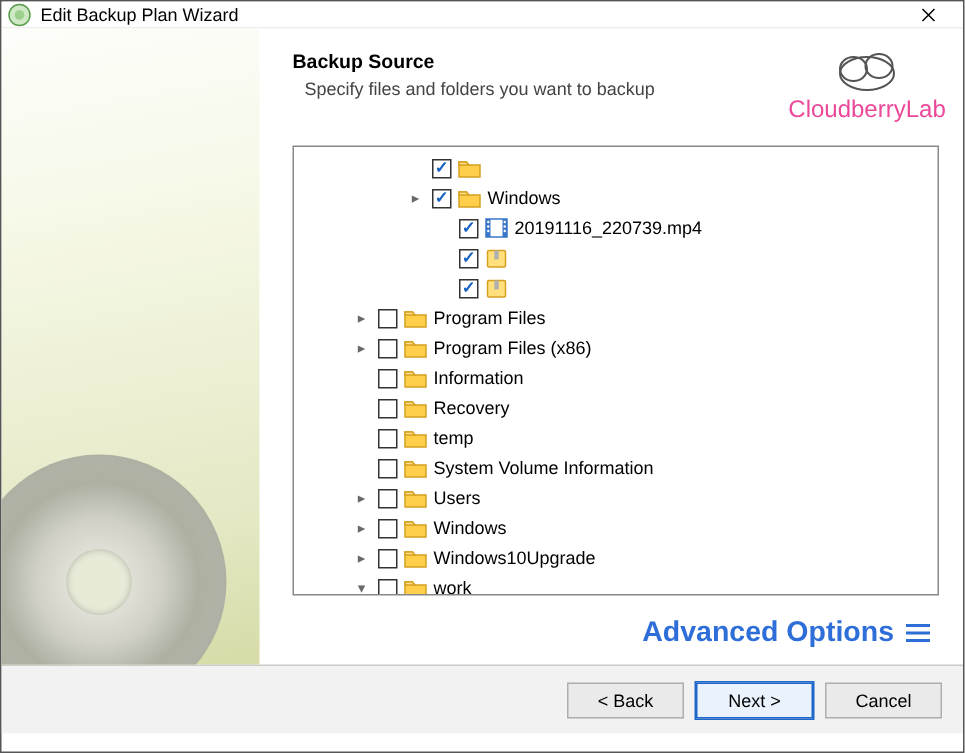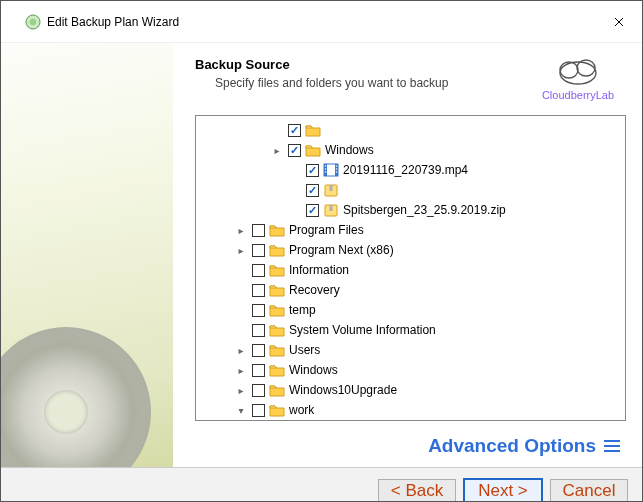--- a/index.html
+++ b/index.html
@@ -1,50 +1,50 @@
 <!DOCTYPE html>
 <html><head>
 <meta charset="utf-8">
 <style>
 *{box-sizing:border-box;margin:0;padding:0;font-family:"Segoe UI",Tahoma,sans-serif;font-size:12px}
 body{background:#fff;width:643px;height:502px;overflow:hidden;border:1px solid #555}
-.titlebar{height:42px;display:flex;align-items:center;padding:0 0 0 24px;background:#fff;border-bottom:1px solid #eee}
+.titlebar{height:18px;display:flex;align-items:center;padding:0 0 0 4px;background:#fff;border-bottom:1px solid #eee}
 .titlebar .app-icon{width:16px;height:16px;margin-right:6px}
 .titlebar .title{flex:1;font-size:12px;color:#000}
 .titlebar .close{width:46px;height:30px;display:flex;align-items:center;justify-content:center;cursor:pointer}
 .body{display:flex;height:calc(502px - 30px - 46px - 2px)}
 .sidebar{width:172px;height:100%;position:relative;background:linear-gradient(170deg,#fdfdfa 0%,#f6f8e7 30%,#edf0d4 55%,#e3e7c2 80%,#d6dba7 100%);overflow:hidden}
 .cd-disc{position:absolute;bottom:-30px;left:-20px;width:170px;height:170px;border-radius:50%;background:radial-gradient(circle,#f0f0e8 0%,#d0d0c6 35%,#aeb0a2 55%,#b9bcae 70%,#c8cabb 100%);box-shadow:inset 0 0 20px rgba(0,0,0,.12)}
 .cd-hole{position:absolute;top:50%;left:50%;width:44px;height:44px;border-radius:50%;background:#e8ead8;transform:translate(-50%,-50%);box-shadow:inset 0 0 5px rgba(0,0,0,.25)}
 .content{flex:1;display:flex;flex-direction:column;position:relative}
 .header{padding:14px 18px 8px 22px;display:flex;align-items:flex-start}
 .header-text{flex:1}
 .header h1{font-size:13px;font-weight:700;color:#000;margin-bottom:4px}
-.header .subtitle{font-size:12px;color:#444;margin-left:20px}
+.header .subtitle{font-size:12px;color:#444;margin-left:8px}
 .logo{display:flex;flex-direction:column;align-items:center;width:92px}
 .logo svg{margin-bottom:2px}
-.logo-text{font-size:11px;color:#8b5cf6}
+.logo-text{font-size:16px;color:#ec4899}
 .tree-wrap{flex:1;margin:6px 16px 8px 22px;border:1px solid #888;position:relative;overflow:hidden}
 .tree{position:absolute;inset:0;overflow-y:scroll;overflow-x:hidden;padding:4px 0}
 .tree::-webkit-scrollbar{width:17px}
 .tree::-webkit-scrollbar-track{background:#f0f0f0}
 .tree::-webkit-scrollbar-thumb{background:#c2c2c2;border:1px solid #a8a8a8}
 .row{display:flex;align-items:center;height:20px;white-space:nowrap;padding-right:8px}
 .spacer{display:inline-block}
 .exp{width:14px;height:14px;display:inline-flex;align-items:center;justify-content:center;cursor:pointer;color:#696969;font-size:10px}
 .chk{width:13px;height:13px;border:1px solid #333;margin:0 4px;display:inline-flex;align-items:center;justify-content:center;background:#fff;cursor:pointer}
 .chk.checked::after{content:"✓";font-size:11px;color:#1560c0;font-weight:700;line-height:1}
 .ficon{width:16px;height:16px;margin-right:4px;display:inline-flex;align-items:center;justify-content:center}
 .label{color:#000;font-size:12px}
 .adv{padding:6px 22px 10px 0;text-align:right;display:flex;justify-content:flex-end;align-items:center;gap:8px}
 .adv a{color:#2e6ed8;font-weight:700;font-size:19px;text-decoration:none;cursor:pointer}
 .hamb{display:inline-flex;flex-direction:column;gap:3px;cursor:pointer}
 .hamb span{width:16px;height:2px;background:#2e6ed8}
 .footer{height:46px;border-top:1px solid #ccc;background:#f2f2f2;display:flex;align-items:center;justify-content:flex-end;padding:0 14px;gap:8px}
-.btn{min-width:78px;height:24px;border:1px solid #aeaeae;background:#eaeaea;color:#c2410c;font-size:17px;cursor:pointer;padding:0 10px}
+.btn{min-width:78px;height:24px;border:1px solid #aeaeae;background:#eaeaea;color:#000000;font-size:12px;cursor:pointer;padding:0 10px}
 .btn.primary{border:1px solid #1e66c7;background:#eaf2fd;outline:1px solid #1e66c7}
 </style>
 </head>
 <body>
 
 <div class="titlebar">
   <span class="app-icon">
     <svg width="16" height="16" viewBox="0 0 16 16">
       <circle cx="8" cy="8" r="7" fill="#cfe8c6" stroke="#5a9e4c"></circle>
       <circle cx="8" cy="8" r="3.2" fill="#9bd08b"></circle>
@@ -141,21 +141,20 @@
           <div class="row">
             <span class="spacer" style="width: 92px;"></span>
             <span class="exp"></span>
             <span class="chk checked"></span>
             <span class="ficon">
               <svg width="16" height="16" viewBox="0 0 16 16">
                 <rect x="2" y="3" width="12" height="11" rx="1" fill="#ffe07d" stroke="#d6a020"></rect>
                 <rect x="6.5" y="3" width="3" height="6" fill="#b0b0b0"></rect>
               </svg>
             </span>
-            <span class="label">Spitsbergen_23_25.9.2019.zip</span>
           </div>
           <div class="row">
             <span class="spacer" style="width: 38px;"></span>
             <span class="exp">▸</span>
             <span class="chk"></span>
             <span class="ficon">
               <svg class="folder-svg" width="16" height="16" viewBox="0 0 16 16">
                 <path d="M1 4 h5 l1.5 2 H15 v8 H1 z" fill="#ffcf4b" stroke="#d6a020"></path>
                 <path d="M1 4 h5 l1.5 2 H1 z" fill="#ffe28a" stroke="#d6a020"></path>
               </svg>
@@ -165,21 +164,21 @@
           <div class="row">
             <span class="spacer" style="width: 38px;"></span>
             <span class="exp">▸</span>
             <span class="chk"></span>
             <span class="ficon">
               <svg class="folder-svg" width="16" height="16" viewBox="0 0 16 16">
                 <path d="M1 4 h5 l1.5 2 H15 v8 H1 z" fill="#ffcf4b" stroke="#d6a020"></path>
                 <path d="M1 4 h5 l1.5 2 H1 z" fill="#ffe28a" stroke="#d6a020"></path>
               </svg>
             </span>
-            <span class="label">Program Next (x86)</span>
+            <span class="label">Program Files (x86)</span>
           </div>
           <div class="row">
             <span class="spacer" style="width: 38px;"></span>
             <span class="exp"></span>
             <span class="chk"></span>
             <span class="ficon">
               <svg class="folder-svg" width="16" height="16" viewBox="0 0 16 16">
                 <path d="M1 4 h5 l1.5 2 H15 v8 H1 z" fill="#ffcf4b" stroke="#d6a020"></path>
                 <path d="M1 4 h5 l1.5 2 H1 z" fill="#ffe28a" stroke="#d6a020"></path>
               </svg>

